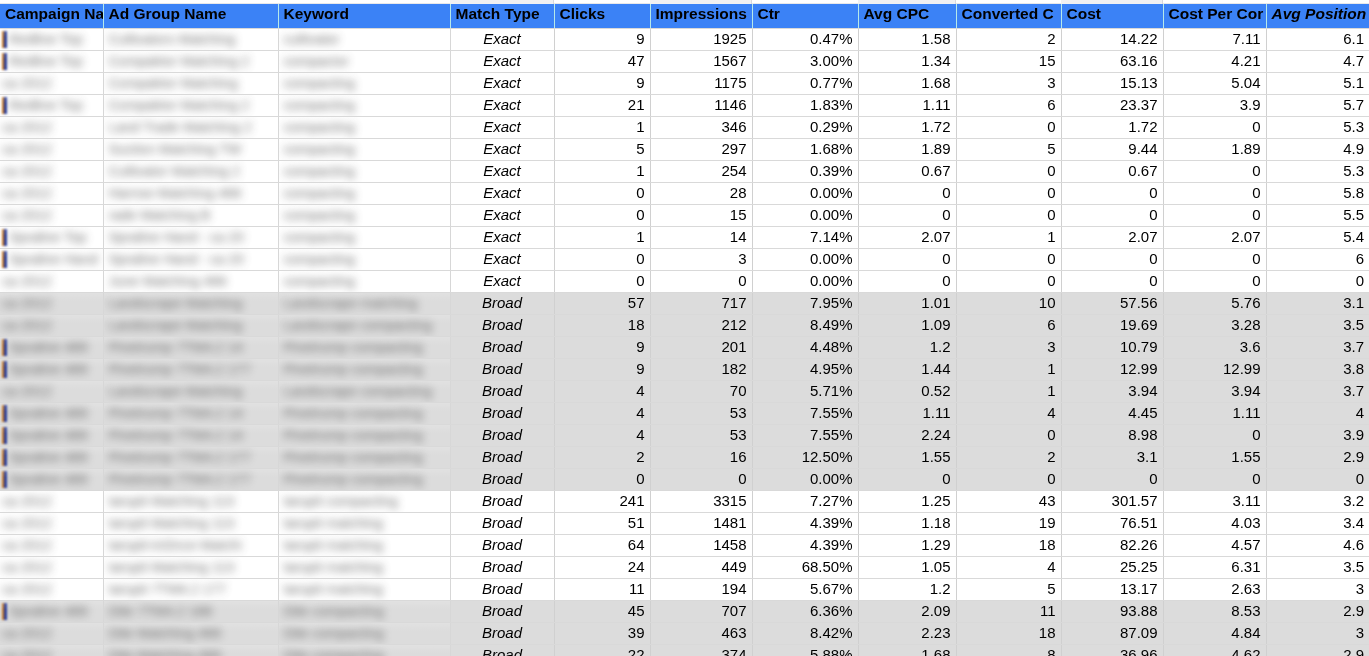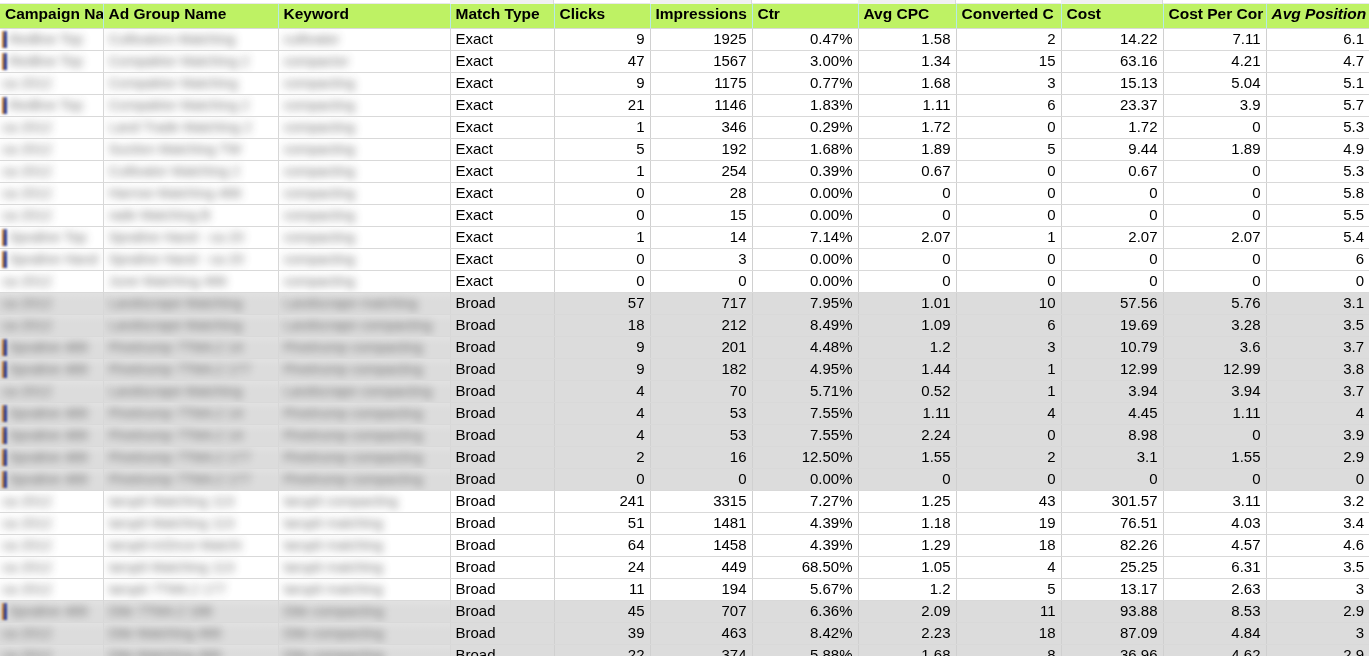--- a/index.html
+++ b/index.html
@@ -24,21 +24,21 @@
   table.grid {
     border-collapse: collapse;
     table-layout: fixed;
     width: 1369px;
     font-size: 15px;
     color: #000000;
   }
 
   
   thead tr.header-row th {
-    background: #bef264;
+    background: #3b82f6;
     color: #000000;
     font-weight: bold;
     font-size: 15.5px;
     text-align: left;
     padding: 2px 4px 3px 5px;
     height: 27px;
     line-height: 22px;
     white-space: nowrap;
     overflow: hidden;
     border-right: 1px solid #b6e9e9;
@@ -59,21 +59,21 @@
     border-bottom: 1px solid #d9d9d9;
     vertical-align: middle;
     background-clip: padding-box;
   }
   tbody td:last-child { border-right: none; }
 
   tbody tr.shade td { background: #dcdcdc; }
   tbody tr.plain td { background: #ffffff; }
 
   td.num { text-align: right; }
-  td.txt { text-align: left; }
+  td.txt { text-align: center; font-style: italic; }
 
   
   td.redacted {
     position: relative;
     padding: 0;
     overflow: hidden;
     border-right: 1px solid #d7d7d7;
   }
   .blurwrap {
     position: relative;
@@ -339,21 +339,21 @@
             </div>
           </td>
           <td class="redacted c2">
             <div class="blurwrap">
               <div class="blurtext">compacting</div>
               <div class="wash"></div>
             </div>
           </td>
           <td class="txt">Exact</td>
           <td class="num">5</td>
-          <td class="num">192</td>
+          <td class="num">297</td>
           <td class="num">1.68%</td>
           <td class="num">1.89</td>
           <td class="num">5</td>
           <td class="num">9.44</td>
           <td class="num">1.89</td>
           <td class="num">4.9</td>
         </tr>
         <tr class="plain">
           <td class="redacted c0">
             <div class="blurwrap">

